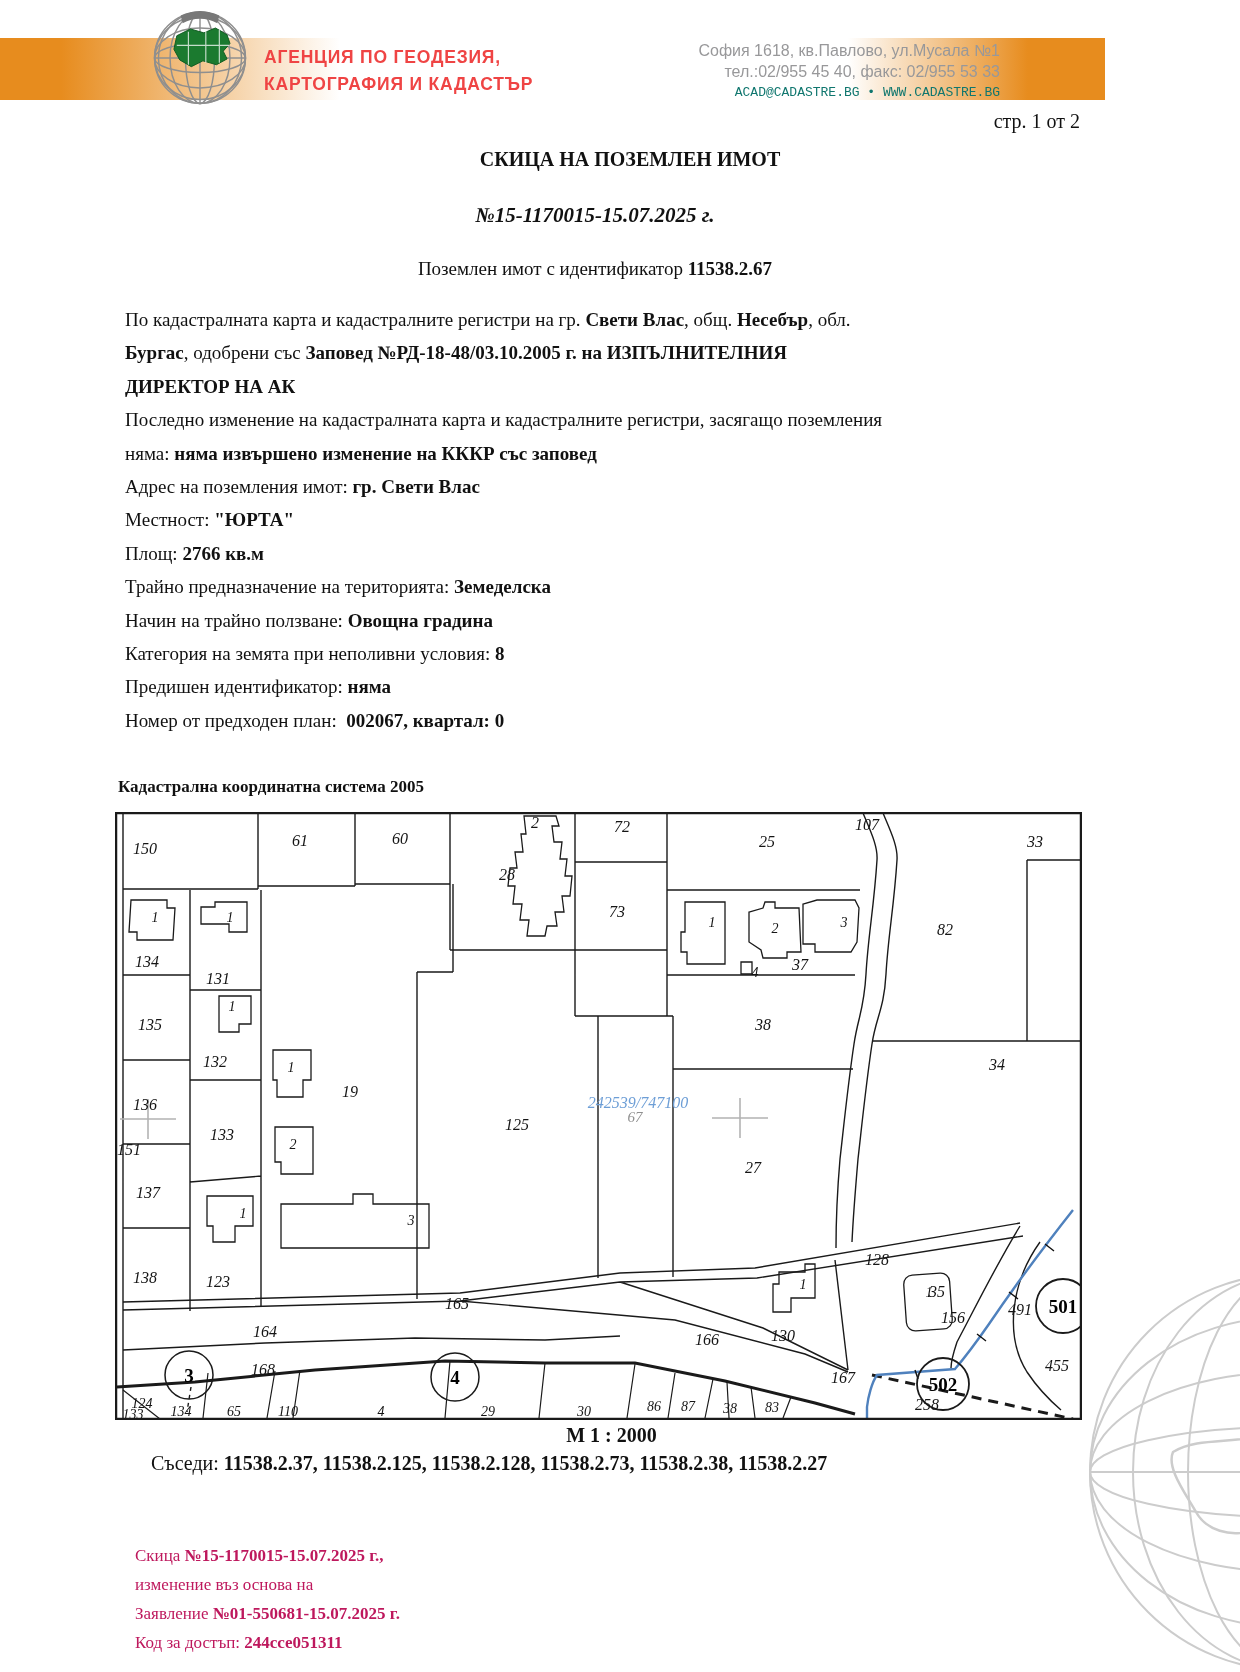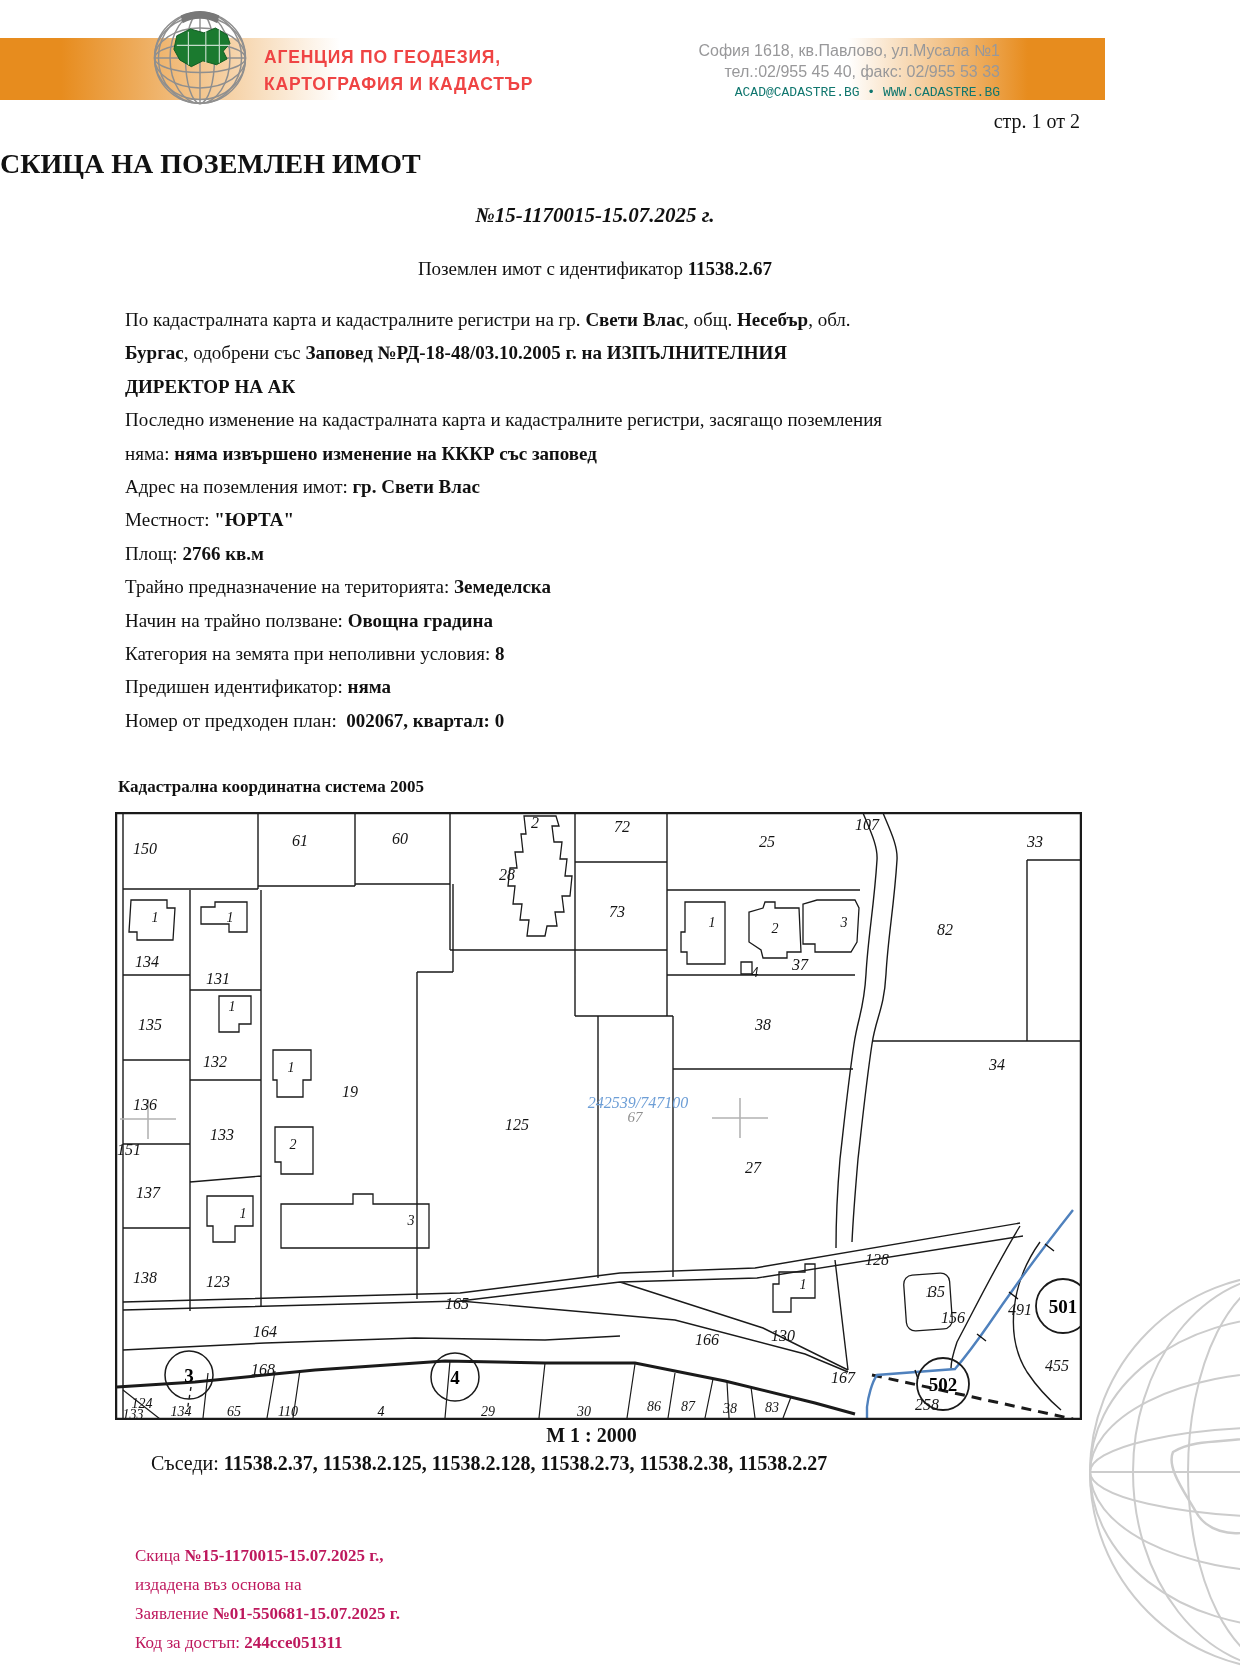--- a/index.html
+++ b/index.html
@@ -10,38 +10,38 @@
   .band-left{left:0;width:340px;background:linear-gradient(to right,#e78c1e 0%,#e78c1e 18%,rgba(231,140,30,0) 100%);}
   .band-right{left:848px;width:257px;background:linear-gradient(to right,rgba(231,140,30,0) 0%,#e78c1e 70%,#e78c1e 100%);}
   .logo{position:absolute;left:142px;top:2px;}
   .agency{position:absolute;left:264px;top:44px;font-family:"Liberation Sans",sans-serif;
           font-weight:bold;font-size:17.5px;line-height:27px;letter-spacing:.8px;color:#ef4444;}
   .addr{position:absolute;left:520px;top:40px;width:480px;text-align:right;
         font-family:"Liberation Sans",sans-serif;font-size:16px;line-height:21px;color:#98989a;}
   .addr .mail{color:#0f766e;font-size:13px;font-family:Liberation Mono, monospace;}
   .pageno{position:absolute;left:900px;top:110px;width:180px;text-align:right;font-size:20px;}
   
-  .doc-title{position:absolute;left:0;top:148px;width:1190px;text-align:left;font-size:28px;font-weight:bold;}
+  .doc-title{position:absolute;left:0;top:148px;width:1190px;text-align:center;font-size:20px;font-weight:bold;padding-left:35px;}
   .doc-number{position:absolute;left:0;top:203px;width:1190px;text-align:center;font-size:21px;font-weight:bold;font-style:italic;}
   .prop-line{position:absolute;left:0;top:258px;width:1190px;text-align:center;font-size:19px;}
   .prop-line .b{font-weight:bold;}
   
   .info{position:absolute;left:125px;top:303px;width:1000px;font-size:19px;}
   .info-line{line-height:33.4px;white-space:pre-wrap;}
   .info .b,.b{font-weight:bold;}
   .coord-sys{position:absolute;left:118px;top:777px;font-size:17px;font-weight:bold;}
   
   .map{position:absolute;left:115px;top:812px;z-index:1;}
   .mt-p{font:italic 16px "Liberation Serif",serif;fill:#151515;text-anchor:middle;}
   .mt-b{font:italic 14px "Liberation Serif",serif;fill:#151515;text-anchor:middle;}
   .mt-s{font:italic 14px "Liberation Serif",serif;fill:#151515;text-anchor:middle;}
   .mt-c{font:bold 19px "Liberation Serif",serif;fill:#000;text-anchor:middle;}
   .mt-w{font:italic 16px "Liberation Serif",serif;fill:#6d9ed6;text-anchor:middle;}
   .mt-g{font:italic 15px "Liberation Serif",serif;fill:#8f8f8f;text-anchor:middle;}
-  .scale{position:absolute;left:108px;top:1424px;width:967px;text-align:center;font-size:20px;font-weight:bold;z-index:2;}
+  .scale{position:absolute;left:128px;top:1424px;width:967px;text-align:center;font-size:20px;font-weight:bold;z-index:2;}
   .neighbors{position:absolute;left:125px;top:1452px;width:1060px;font-size:20px;z-index:2;margin-left:26px;}
   
   .footer{position:absolute;left:135px;top:1541px;font-size:17px;color:#be185d;z-index:2;}
   .footer .info-line{line-height:29px;}
   .watermark{position:absolute;left:1058px;top:1272px;z-index:0;}
 </style>
 </head>
 <body>
 
 <div class="page">
@@ -243,18 +243,18 @@
 
     <rect x="1" y="1" width="965" height="606" fill="none" stroke="#1a1a1a" stroke-width="2.5"></rect>
   </svg>
 
   <div class="scale">М 1 : 2000</div>
 
   <div class="neighbors"><span>Съседи: </span><span class="b">11538.2.37, 11538.2.125, 11538.2.128, 11538.2.73, 11538.2.38, 11538.2.27</span></div>
 
   <div class="footer" id="footer-block">
       <div class="info-line"><span>Скица </span><span class="b">№15-1170015-15.07.2025 г.,</span></div>
-      <div class="info-line"><span>издадена въз основа на</span></div>
+      <div class="info-line"><span>изменение въз основа на</span></div>
       <div class="info-line"><span>Заявление </span><span class="b">№01-550681-15.07.2025 г.</span></div>
       <div class="info-line"><span>Код за достъп: </span><span class="b">244cce051311</span></div>
     </div>
 
 </div>
 
 </body></html>

